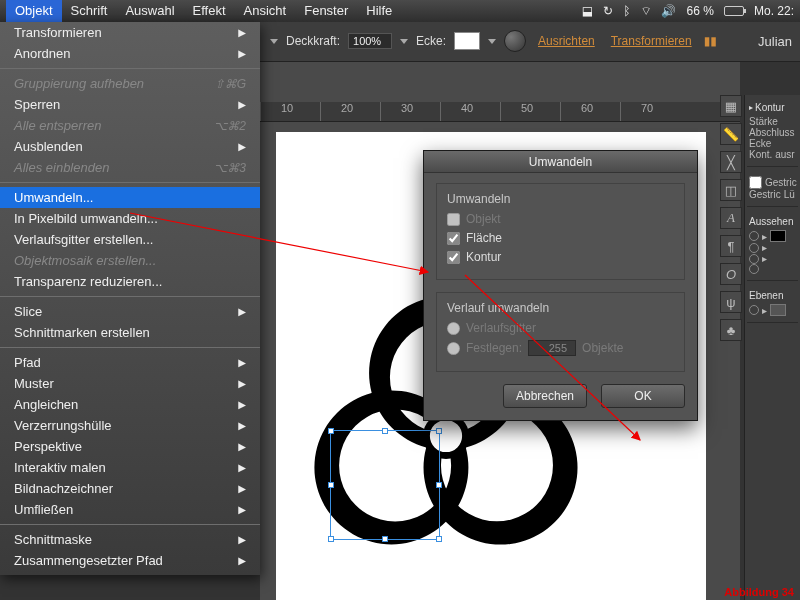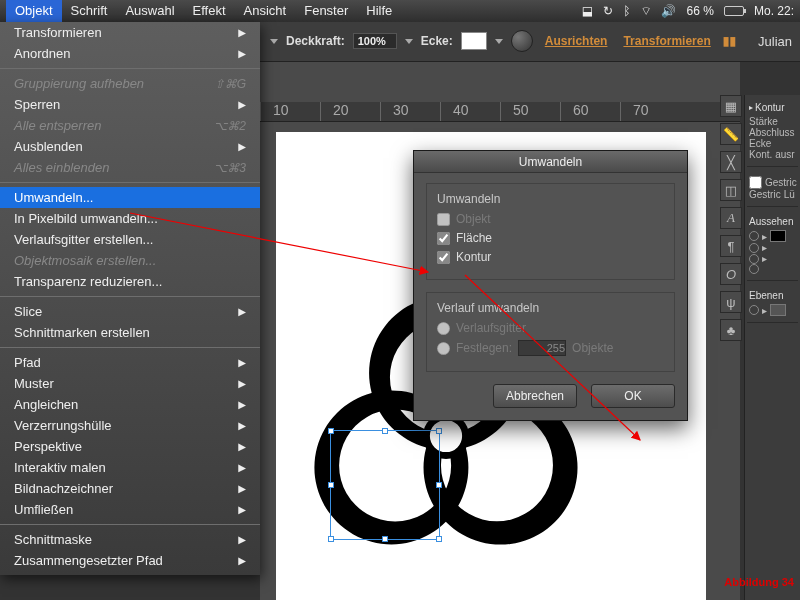--- a/index.html
+++ b/index.html
@@ -11,76 +11,76 @@
   .menubar .menu-item.active { background: #2a66d6; color: #fff; }
   .menubar .spacer { flex: 1; }
   .menubar .sys { display: flex; gap: 10px; align-items: center; font-size: 12px; }
   .battery { display:inline-block; width:20px; height:10px; border:1px solid #ccc; border-radius:2px; position:relative;}
   .battery::after{content:"";position:absolute;right:-3px;top:2px;width:2px;height:4px;background:#ccc;}
   .battery .fill{background:#ccc;height:100%;width:66%;}
 
   
   .app-header { height: 40px; background: #3d3d3d; border-bottom:1px solid #222; position: relative; }
   .doc-title { position:absolute; right:8px; top:12px; font-size:13px; color:#ddd; }
-  .options-bar { position:absolute; left:270px; top:8px; display:flex; gap:8px; align-items:center;font-weight:bold; }
+  .options-bar { position:absolute; left:270px; top:8px; display:flex; gap:8px; align-items:center; }
   .pill { display:flex; align-items:center; gap:4px; }
   .pill .tri { width:0;height:0;border-left:4px solid transparent;border-right:4px solid transparent;border-top:5px solid #aaa;}
   .swatch { width:26px;height:18px;background:#fff;border:1px solid #888; }
   .round-btn{width:22px;height:22px;border-radius:11px;background:radial-gradient(circle at 30% 30%,#777,#333);border:1px solid #222;}
   .textbtn{color:#d28c3a;font-size:12px;padding:0 4px;text-decoration:underline;}
   .numbox{background:#2b2b2b;border:1px solid #555;padding:1px 4px;font-size:11px;color:#eee;width:44px;text-align:left;display:inline-block;}
 
   
   .dropdown { position:absolute; left:0; top:22px; width:260px; background:linear-gradient(#5e5e5e,#3a3a3a); box-shadow:2px 4px 12px rgba(0,0,0,.6); z-index:50; padding-bottom:4px;}
   .dropdown .mi { display:flex; align-items:center; justify-content:space-between; padding:3px 14px; font-size:13px; color:#eee; }
   .dropdown .mi.disabled { color:#888;font-style:italic; }
   .dropdown .mi.sel { background:#1a6fe0; color:#fff; }
   .dropdown hr { border:none; border-top:1px solid #6e6e6e; margin:4px 0; }
   .arrow-r { font-size:10px; color:inherit; }
   .shortcut { font-size:12px; opacity:.9; }
 
   
   .workspace { position:absolute; left:260px; top:62px; right:60px; bottom:0; background:#4a4a4a; }
   .ruler-h { position:absolute; left:0; right:0; top:40px; height:20px; background:#3a3a3a; border-bottom:1px solid #222; display:flex; overflow:hidden;}
-  .ruler-h .tick{flex:0 0 60px; border-left:1px solid #666; font-size:14px; color:#aaa; padding-left:12px;}
+  .ruler-h .tick{flex:0 0 60px; border-left:1px solid #666; font-size:11px; color:#aaa; padding-left:20px;}
   .canvas { position:absolute; left:16px; top:70px; width:430px; height:520px; background:#fff; }
   .selbox { position:absolute; border:1px solid #3a8fe0; }
   .selhandle{position:absolute;width:6px;height:6px;background:#fff;border:1px solid #3a8fe0;}
   
   .bio { position:absolute; width:280px; height:280px; }
   .bio svg{width:100%;height:100%;}
 
   
-  .dialog { position:absolute; left:413px; top:150px; width:275px; background:#535353; border:1px solid #1a1a1a; box-shadow:0 8px 20px rgba(0,0,0,.6); z-index:60;}
+  .dialog { position:absolute; left:423px; top:150px; width:275px; background:#535353; border:1px solid #1a1a1a; box-shadow:0 8px 20px rgba(0,0,0,.6); z-index:60;}
   .dialog .titlebar{height:22px;background:linear-gradient(#6a6a6a,#4a4a4a);text-align:center;line-height:22px;font-size:12px;color:#eee;border-bottom:1px solid #333;}
   .dialog .body{padding:10px 12px 12px;}
   .group{border:1px solid #424242;padding:8px 10px 10px;margin-bottom:12px;}
   .group-title{font-size:12px;color:#c8c8c8;margin-bottom:6px;}
   .chk{display:flex;align-items:center;gap:6px;margin:5px 0;font-size:12px;}
   .chk input{width:13px;height:13px;accent-color:#888;}
   .chk.disabled{color:#7a7a7a;}
   .radio{display:flex;align-items:center;gap:6px;margin:5px 0;font-size:12px;color:#7a7a7a;}
-  .numfield{background:#3a3a3a;border:1px solid #2a2a2a;color:#888;width:48px;text-align:right;padding:1px 0;font-size:11px;}
+  .numfield{background:#3a3a3a;border:1px solid #2a2a2a;color:#888;width:48px;text-align:right;padding:1px 8px;font-size:11px;}
   .btnrow{display:flex;gap:14px;justify-content:flex-end;margin-top:4px;}
   .btn{min-width:84px;height:24px;background:linear-gradient(#6d6d6d,#4d4d4d);border:1px solid #2a2a2a;color:#eee;font-size:12px;border-radius:3px;cursor:pointer;}
 
   
   .right-strip{position:absolute;right:56px;top:95px;width:26px;display:flex;flex-direction:column;gap:6px;align-items:center;}
   .rs-icon{width:22px;height:22px;background:#4a4a4a;border:1px solid #2a2a2a;display:flex;align-items:center;justify-content:center;color:#bbb;font-size:13px;}
   .panels{position:absolute;right:0;top:95px;width:56px;bottom:0;background:#3c3c3c;border-left:1px solid #222;padding:4px 2px;font-size:10px;color:#bbb;}
   .panels .sect{margin-bottom:6px;border-bottom:1px solid #2a2a2a;padding:3px 2px 6px;}
   .panels .hdr{display:flex;align-items:center;gap:2px;color:#ddd;font-size:10px;margin-bottom:3px;}
   .panels .row{display:flex;align-items:center;gap:3px;margin:0 0;}
   .mini-sw{width:16px;height:12px;background:#000;border:1px solid #777;}
   .eye{width:10px;height:10px;border:1px solid #888;border-radius:50%;}
   .chev{font-size:8px;}
 
   
   .redline{position:absolute;background:transparent;z-index:70;pointer-events:none;}
-  .caption{position:absolute;right:6px;bottom:12px;color:#d00;font-size:11px;font-weight:bold;z-index:80;}
+  .caption{position:absolute;right:6px;bottom:2px;color:#d00;font-size:11px;font-weight:bold;z-index:80;}
 </style>
 </head>
 <body>
 
 <div class="menubar">
   <span class="menu-item active">Objekt</span>
   <span class="menu-item">Schrift</span>
   <span class="menu-item">Auswahl</span>
   <span class="menu-item">Effekt</span>
   <span class="menu-item">Ansicht</span>

